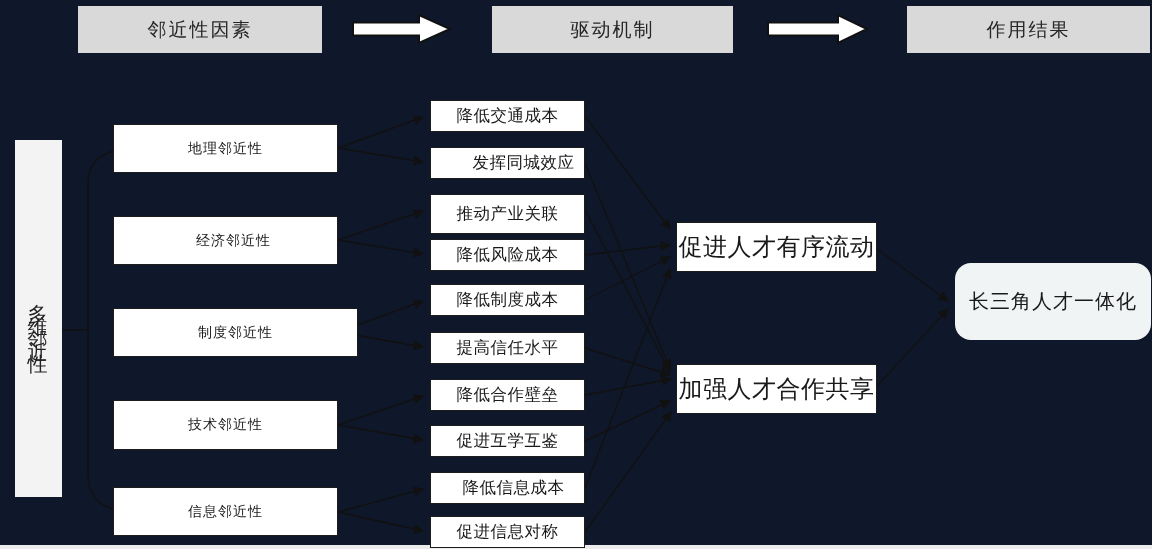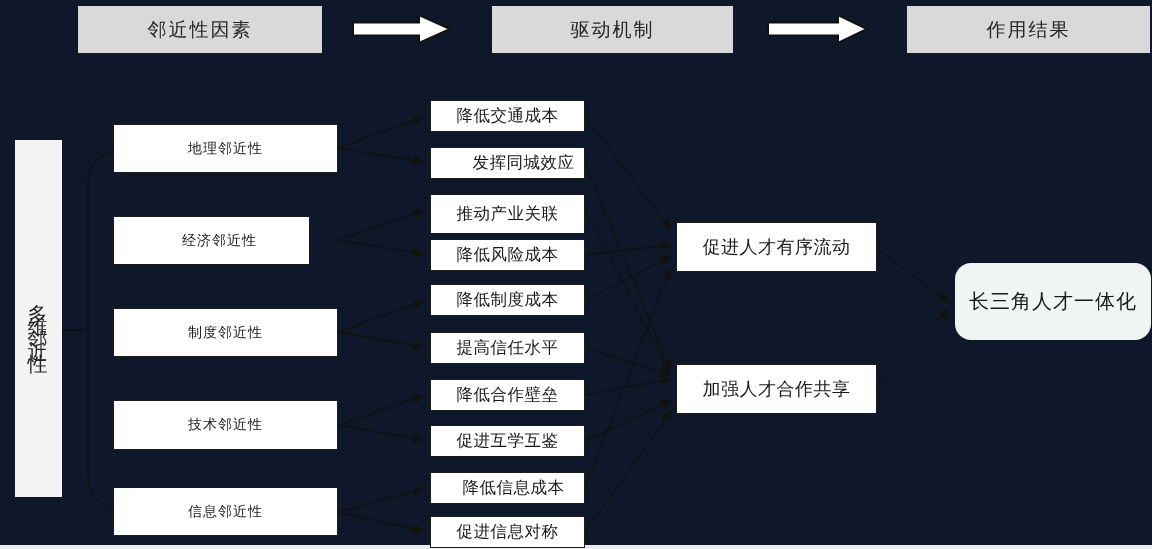--- a/index.html
+++ b/index.html
@@ -7,21 +7,21 @@
     position:relative;width:1152px;height:549px;background:#0f172a;
     font-family:"Liberation Sans","DejaVu Sans",sans-serif;color:#1a1a1a;overflow:hidden;
   }
   .lines{position:absolute;left:0;top:0;width:1152px;height:549px;z-index:1;}
   .box{position:absolute;display:flex;align-items:center;justify-content:center;
        box-sizing:border-box;z-index:2;text-align:center;}
   .stage{background:#d9d9d9;font-size:19px;letter-spacing:2px;color:#262626;}
   .whitebox{background:#ffffff;border:1.6px solid #1c1c1c;}
   .factor{font-size:14px;letter-spacing:1px;justify-content:center;}
   .mech{font-size:16.5px;letter-spacing:0.5px;}
-  .outcome{font-size:18px;letter-spacing:0.5px;align-items:center;}
+  .outcome{font-size:24px;letter-spacing:0.5px;align-items:center;}
   .final{background:#f1f4f4;border-radius:16px;font-size:20px;letter-spacing:1px;}
   .rootpanel{background:#f3f3f3;z-index:2;}
   .vtext{writing-mode:vertical-rl;text-orientation:upright;font-size:20px;
          letter-spacing:0.62em;color:#222;}
   .bottomstrip{position:absolute;left:0;top:545px;width:1152px;height:4px;
                background:#ececec;z-index:0;}
 </style>
 </head>
 <body>
 
@@ -88,24 +88,24 @@
     <span>作用结果</span>
   </div>
 
   <div class="box rootpanel" style="left:15px;top:140px;width:47px;height:357px;">
     <span class="vtext">多维邻近性</span>
   </div>
 
   <div class="box whitebox factor" style="left:113px;top:124px;width:225px;height:49px;">
     <span>地理邻近性</span>
   </div>
-  <div class="box whitebox factor" style="left:113px;top:216px;width:197px;height:49px;padding-left:16px;">
+  <div class="box whitebox factor" style="left:113px;top:216px;width:225px;height:49px;padding-left:16px;">
     <span>经济邻近性</span>
   </div>
-  <div class="box whitebox factor" style="left:113px;top:308px;width:225px;height:49px;">
+  <div class="box whitebox factor" style="left:113px;top:308px;width:245px;height:49px;">
     <span>制度邻近性</span>
   </div>
   <div class="box whitebox factor" style="left:113px;top:400px;width:225px;height:50px;">
     <span>技术邻近性</span>
   </div>
   <div class="box whitebox factor" style="left:113px;top:487px;width:225px;height:49px;">
     <span>信息邻近性</span>
   </div>
 
   <div class="box whitebox mech" style="left:430px;top:100px;width:155px;height:32px;">

